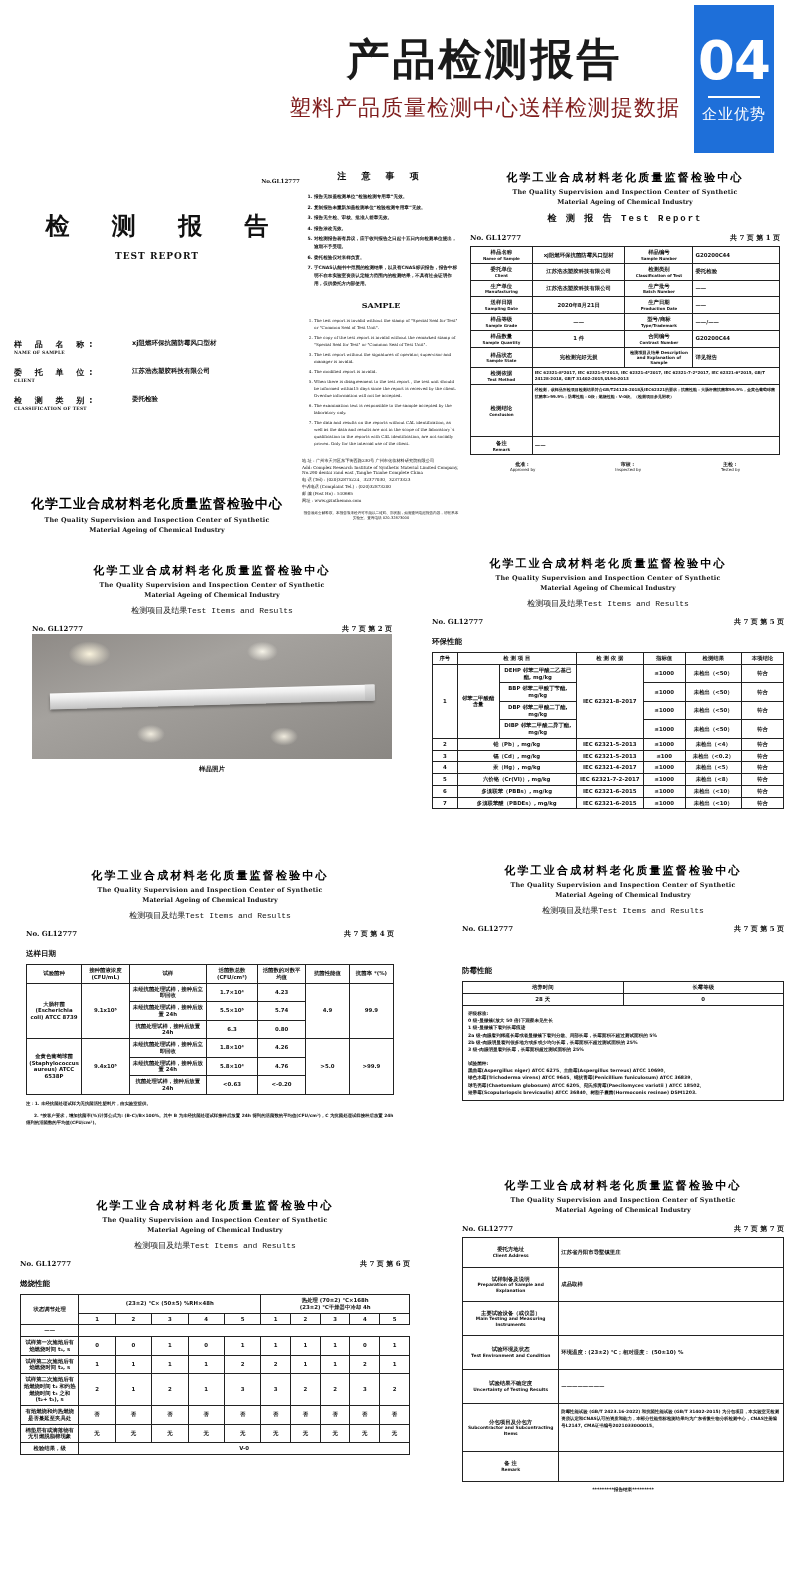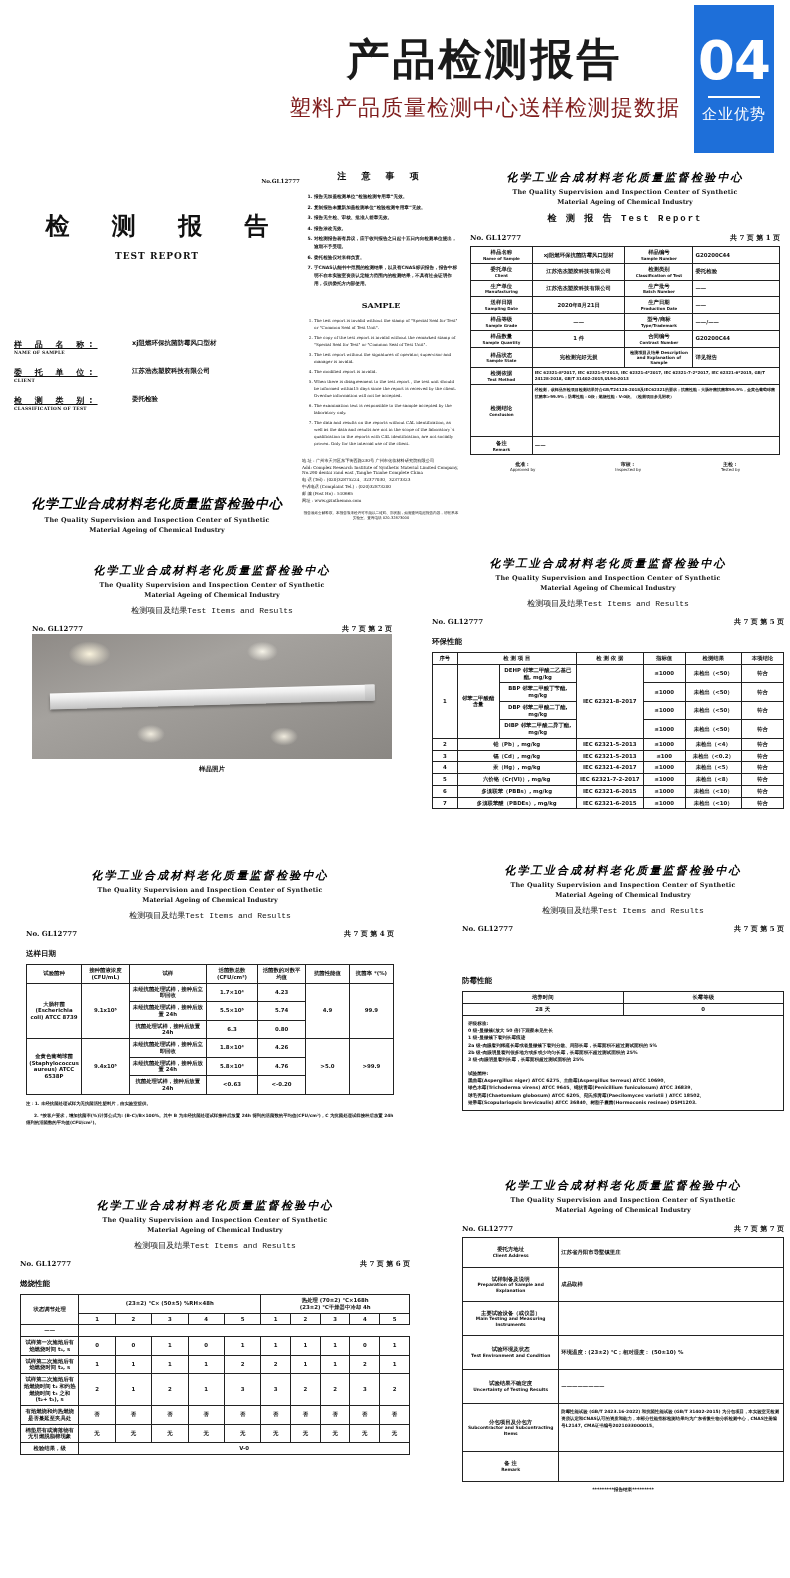--- a/index.html
+++ b/index.html
@@ -75,21 +75,20 @@
     overflow: hidden;
   }
   .bold { font-weight: bold; }
 
   .org-cn {
     font-size: 11px;
     font-weight: bold;
     letter-spacing: 2.2px;
     text-align: center;
     color: #000;
-    font-style: italic;
   }
   .org-en {
     font-size: 6.4px;
     font-weight: bold;
     text-align: center;
     letter-spacing: .2px;
     margin-top: 3px;
     font-family: "DejaVu Serif", "Liberation Serif", serif;
   }
   .org-en2 {
@@ -148,21 +147,21 @@
     font-size: 9px;
     font-weight: bold;
     text-align: center;
     letter-spacing: 1px;
     margin-top: 9px;
     font-family: "DejaVu Serif", "Liberation Serif", serif;
   }
   .p1-no { font-size: 5.6px; font-weight:bold; text-align:right; font-family:"DejaVu Serif",serif; }
   .fieldrow { display:flex; margin-top: 12px; align-items: flex-start; }
   .field-lbl { width: 118px; }
-  .field-cn { font-size: 8px; font-weight:bold; letter-spacing: 5px; text-decoration: underline; }
+  .field-cn { font-size: 8px; font-weight:bold; letter-spacing: 5px; }
   .field-en { font-size: 4.4px; font-weight:bold; letter-spacing:.3px; font-family:"DejaVu Serif",serif; }
   .field-val { font-size: 6.5px; font-weight: bold; }
 
   .notice-h { font-size: 9px; font-weight:bold; letter-spacing:6px; text-align:center; }
   ol.notice { margin: 10px 0 0 0; padding-left: 12px; }
   ol.notice li { font-size: 4.6px; font-weight:bold; line-height: 1.75; margin-bottom: 2.5px; }
   .notes-h { font-size: 8px; font-weight:bold; text-align:center; margin-top:12px; font-family:"DejaVu Serif",serif;}
   ol.notes { margin: 8px 0 0 0; padding-left: 12px; }
   ol.notes li { font-size: 4.1px; line-height: 1.7; margin-bottom: 3px; font-family:"DejaVu Serif",serif; }
   .addr p { margin: 0 0 2px 0; font-size: 4.2px; font-family:"DejaVu Serif",serif; }
@@ -609,21 +608,21 @@
 
   <div class="page" style="left:462px; top:705px; width:322px; height:310px;">
     <div class="org-cn">化学工业合成材料老化质量监督检验中心</div>
     <div class="org-en">The Quality Supervision and Inspection Center of Synthetic</div>
     <div class="org-en2">Material Ageing of Chemical Industry</div>
     <div class="sec-title">检测项目及结果Test Items and Results</div>
     <div class="rowline">
       <span>No. GL12777</span>
       <span>共 7 页 第 5 页</span>
     </div>
-    <div class="tbl-title" style="margin-top:42px">防霉性能</div>
+    <div class="tbl-title" style="margin-top:32px">防霉性能</div>
     <table class="rpt">
       <tbody>
           <tr>
         <th style="width:50%">培养时间</th>
         <th style="width:50%">长霉等级</th>
       </tr>
       <tr>
         <td>28 天</td>
         <td>0</td>
       </tr>

